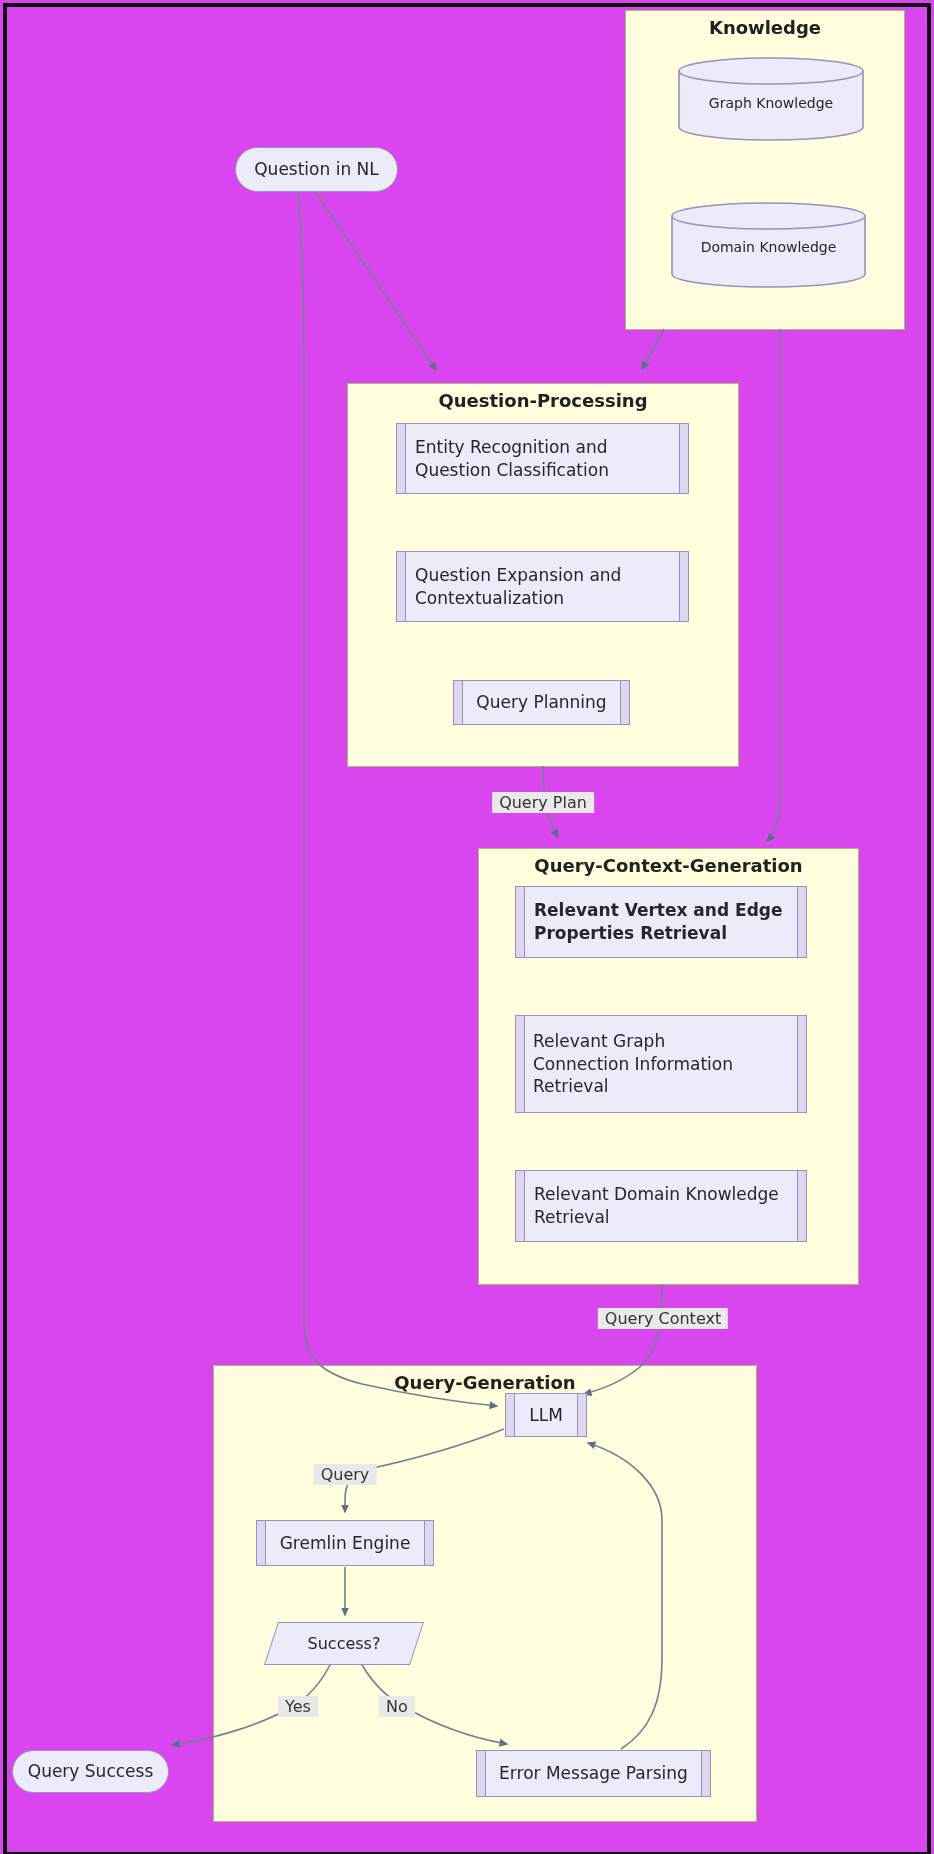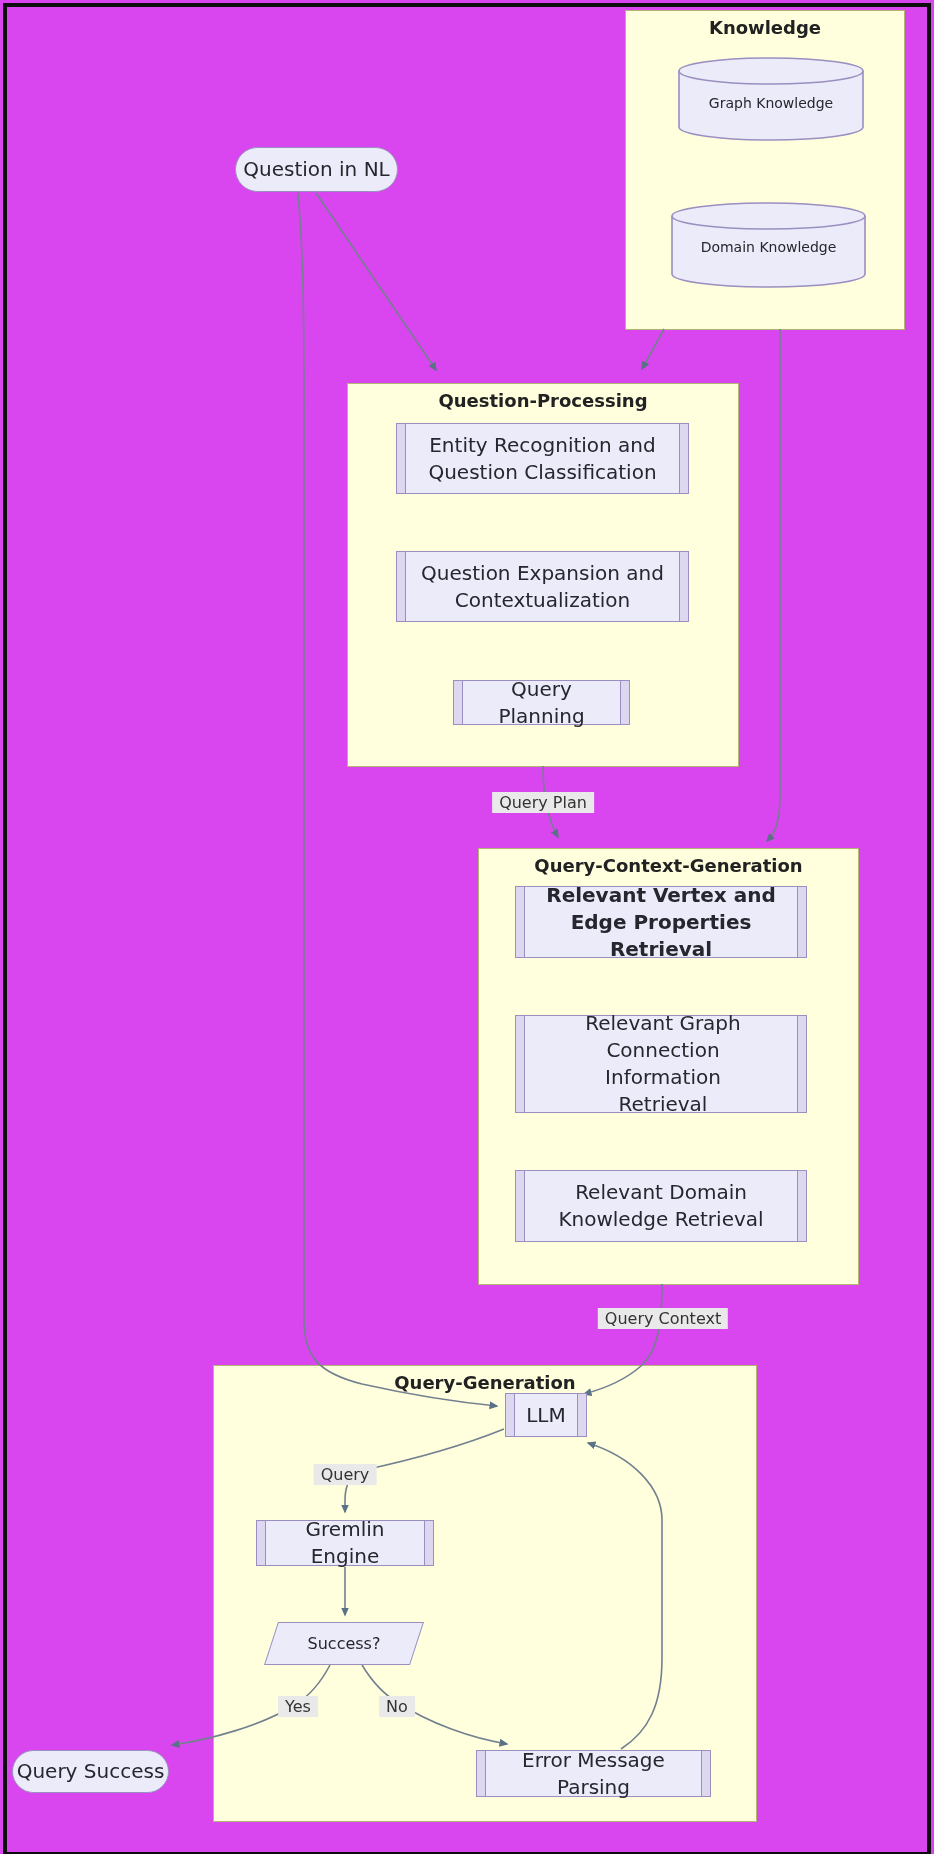--- a/index.html
+++ b/index.html
@@ -5,32 +5,32 @@
   html,body{margin:0;padding:0;background:#ffffff;}
   #canvas{
     position:relative;width:934px;height:1854px;background:#d946ef;
     font-family:"DejaVu Sans","Liberation Sans",sans-serif;color:#26262e;
     overflow:hidden;
   }
   #frame{position:absolute;left:3px;top:3px;width:920px;height:1845px;border:4px solid #0d0d0d;pointer-events:none;z-index:5;}
   .container{position:absolute;background:#ffffde;border:1.5px solid #b5b573;z-index:1;}
   .container .ctitle{position:absolute;top:6px;left:0;width:100%;text-align:center;font-weight:bold;font-size:18px;color:#222;}
   svg.edges{position:absolute;left:0;top:0;z-index:2;}
-  .node{position:absolute;background:#ebebf9;border:1.5px solid #9a8fc0;display:flex;align-items:center;justify-content:center;text-align:center;font-size:20px;line-height:1.35;z-index:3;box-sizing:border-box;}
+  .node{position:absolute;background:#ebebf9;border:1.5px solid #9a8fc0;display:flex;align-items:center;justify-content:center;text-align:left;font-size:17px;line-height:1.35;z-index:3;box-sizing:border-box;}
   .stadium{border-radius:23px;}
   .sub{padding:0 18px;}
   .sub::before,.sub::after{content:"";position:absolute;top:0;bottom:0;width:8px;background:#ddd8f0;}
   .sub::before{left:0;border-right:1.5px solid #9a8fc0;}
   .sub::after{right:0;border-left:1.5px solid #9a8fc0;}
   .cyltext{position:absolute;display:flex;align-items:center;justify-content:center;text-align:right;font-size:14px;z-index:3;}
   .para{position:absolute;z-index:3;}
   .para .bg{position:absolute;left:0;top:0;right:0;bottom:0;background:#ebebf9;border:1.5px solid #9a8fc0;transform:skewX(-18deg);}
   .para .txt{position:absolute;left:0;top:0;width:100%;height:100%;display:flex;align-items:center;justify-content:center;font-size:16px;}
   .elabel{position:absolute;transform:translateX(-50%);background:#e9e9e9;color:#333;font-size:16px;padding:1px 7px;white-space:nowrap;z-index:4;}
-  .narrow{padding-left:44px;padding-right:40px;}
+  .narrow{padding-left:17px;padding-right:40px;}
 </style>
 </head>
 <body>
 
 <div id="canvas">
   <div id="frame"></div>
 
   <div class="container" style="left:625px;top:10px;width:278px;height:318px;">
     <div class="ctitle">Knowledge</div>
   </div>

